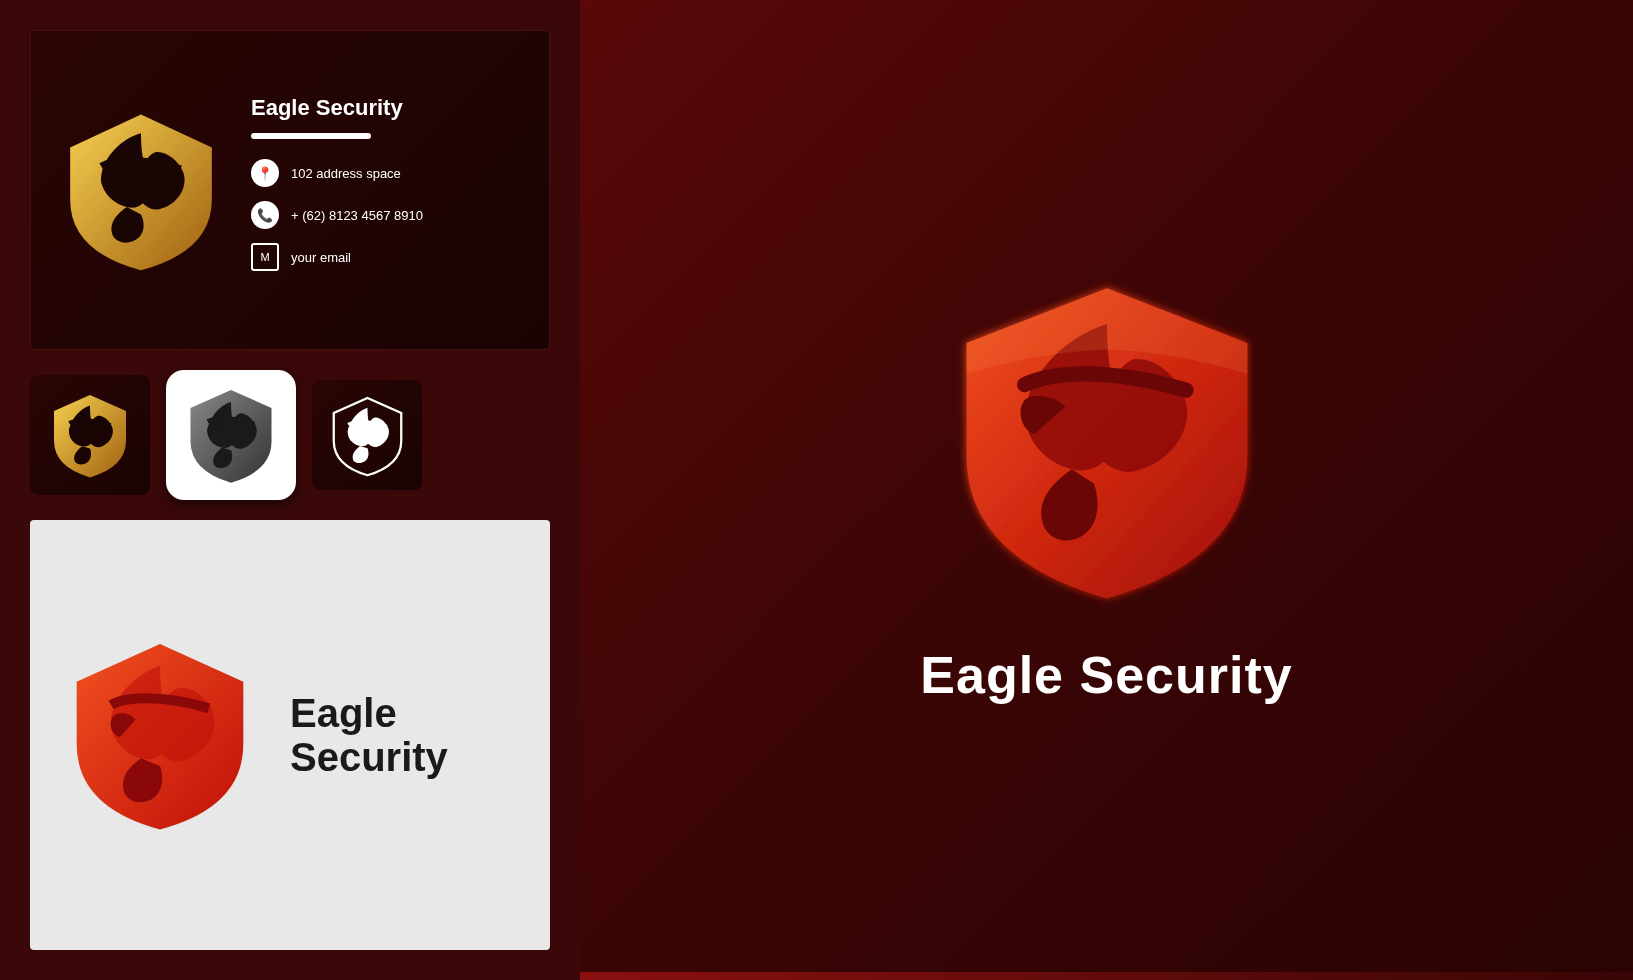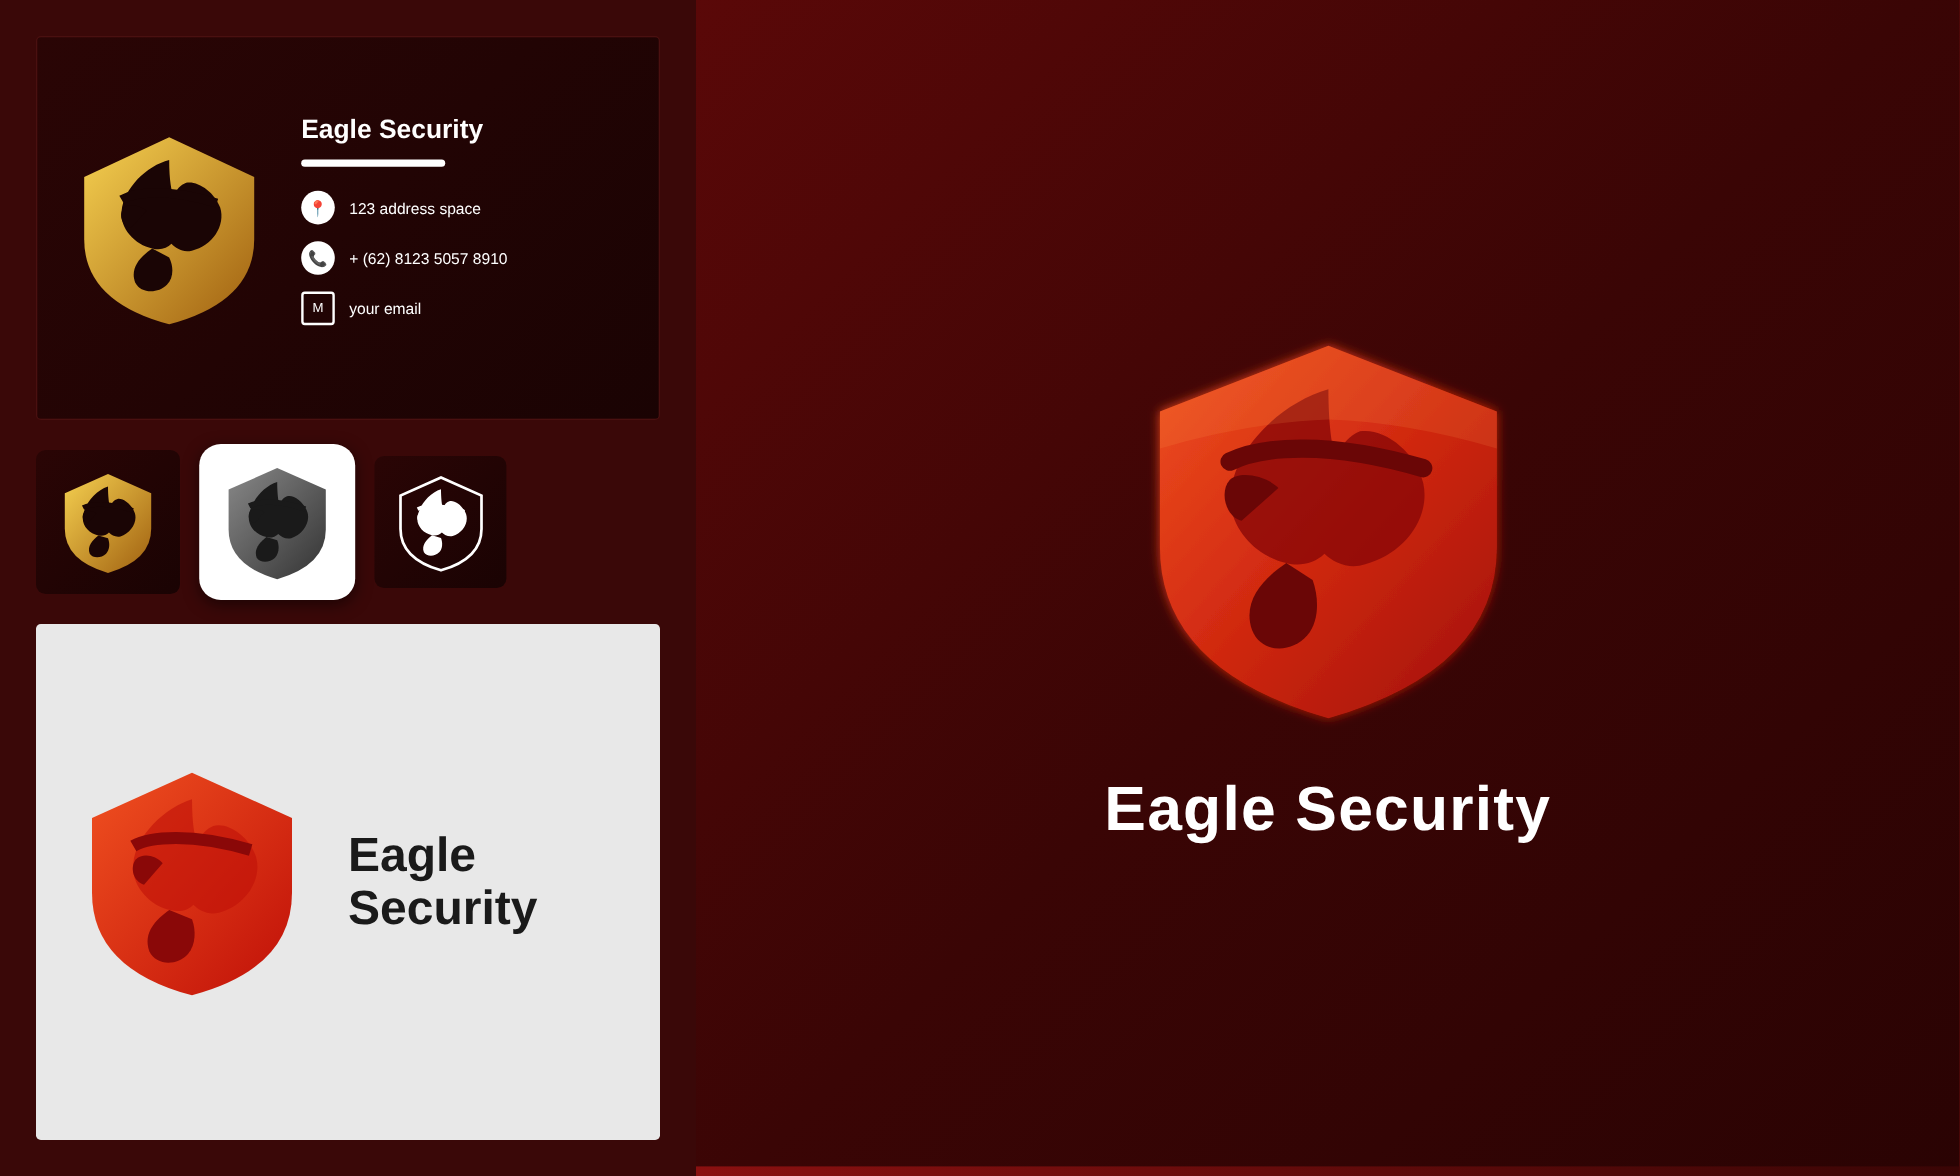--- a/index.html
+++ b/index.html
@@ -227,26 +227,26 @@
         <path d="M38 65 C50 58 80 55 122 68" stroke="#1a0505" stroke-width="8" fill="none"></path>
       </svg>
     </div>
 
     <div class="bc-info">
       <div class="bc-company-name">Eagle Security</div>
       <div class="bc-divider"></div>
 
       <div class="bc-detail">
         <div class="bc-icon-wrap">📍</div>
-        <span>123 address space</span>
+        <span>102 address space</span>
       </div>
 
       <div class="bc-detail">
         <div class="bc-icon-wrap">📞</div>
-        <span>+ (62) 8123 5057 8910</span>
+        <span>+ (62) 8123 4567 8910</span>
       </div>
 
       <div class="bc-detail">
         <div class="bc-icon-wrap bc-icon-mail">M</div>
         <span>your email</span>
       </div>
     </div>
   </div>
 
   <div class="icon-variants">

